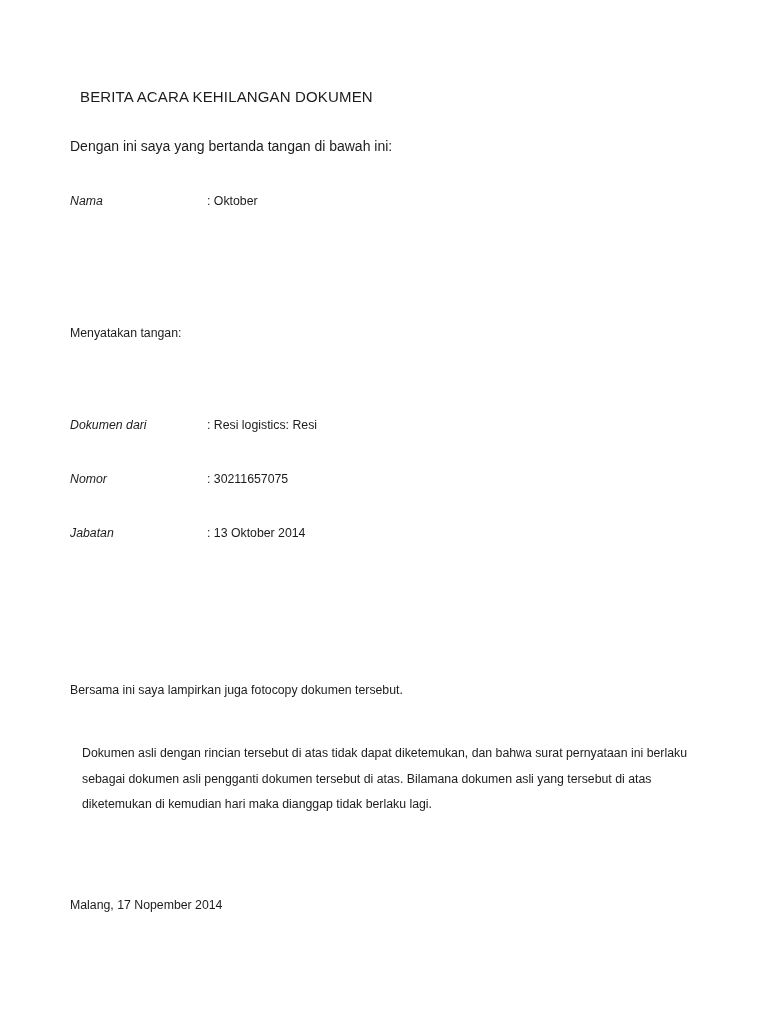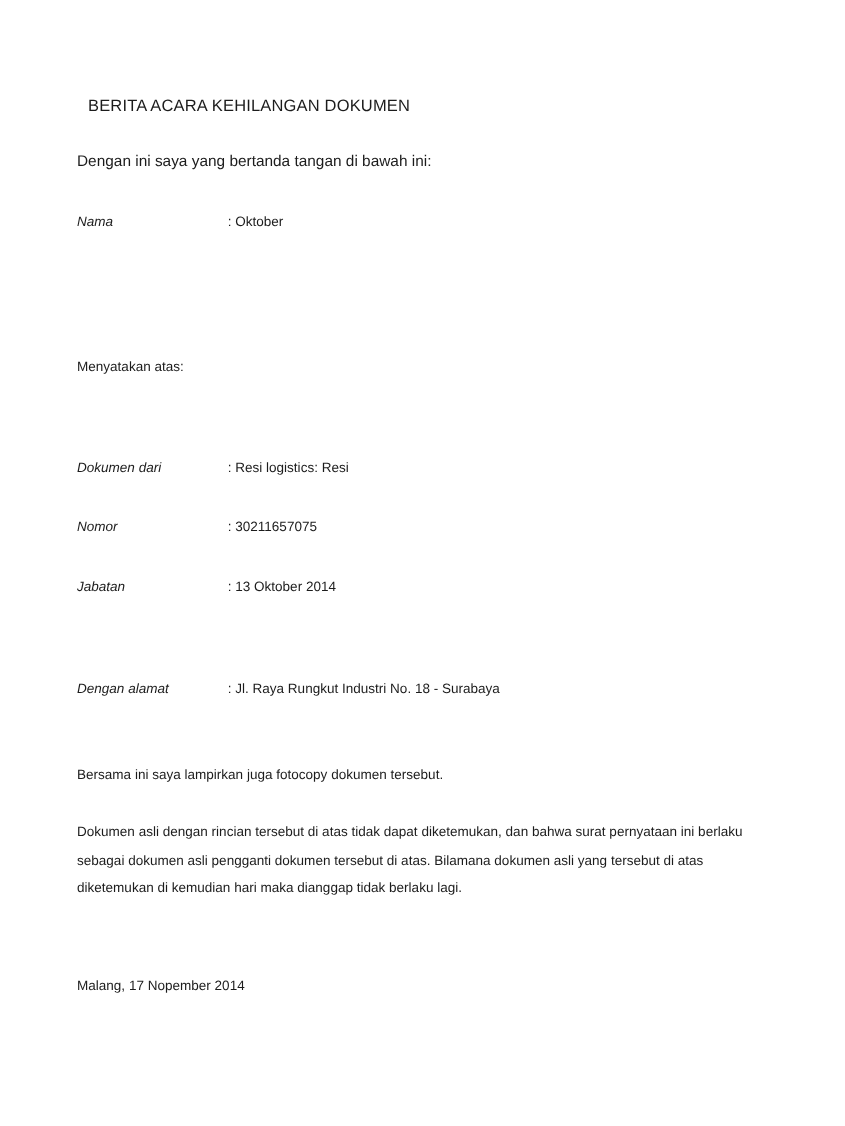--- a/index.html
+++ b/index.html
@@ -78,21 +78,21 @@
   .sp-block-b { height: 78px; }
   .sp-block-c { height: 64px; }
   .sp-para    { height: 32px; }
   .sp-close   { height: 68px; }
   .sp-sign    { height: 40px; }
   .sp-gap     { height: 60px; }
 
   .para {
     font-size: 12.3px;
     line-height: 2.08;
-    margin: 0;
+    margin: 12px;
     width: 630px;
     text-align: left;
   }
 
   .para-single {
     font-size: 12.3px;
     line-height: 1.2;
     margin: 0;
   }
 
@@ -121,21 +121,21 @@
           <td class="field-value"><span>:</span> <span>Oktober</span></td>
         </tr>
         <tr>
           <td colspan="2" class="sp-row"></td>
         </tr>
       </tbody>
     </table>
 
     <div class="sp-block-a"></div>
 
-    <div class="para-single">Menyatakan atas:</div>
+    <div class="para-single">Menyatakan tangan:</div>
 
     <div class="sp-block-b"></div>
 
     <table class="field-table">
       <tbody>
         <tr>
           <td class="field-label">Dokumen dari</td>
           <td class="field-value"><span>:</span> <span>Resi logistics:</span> <span class="italic">Resi</span></td>
         </tr>
         <tr>
@@ -151,24 +151,20 @@
         <tr>
           <td class="field-label">Jabatan</td>
           <td class="field-value"><span>:</span> <span>13 Oktober 2014</span></td>
         </tr>
         <tr>
           <td colspan="2" class="sp-row"></td>
         </tr>
         <tr>
           <td colspan="2" class="sp-row"></td>
         </tr>
-        <tr>
-          <td class="field-label">Dengan alamat</td>
-          <td class="field-value"><span>:</span> <span>Jl. Raya Rungkut Industri No. 18 - Surabaya</span></td>
-        </tr>
       </tbody>
     </table>
 
     <div class="sp-block-c"></div>
 
     <div class="para-single">Bersama ini saya lampirkan juga fotocopy dokumen tersebut.</div>
 
     <div class="sp-para"></div>
 
     <div class="para">Dokumen asli dengan rincian tersebut di atas tidak dapat diketemukan, dan bahwa surat pernyataan ini berlaku sebagai dokumen asli pengganti dokumen tersebut di atas. Bilamana dokumen asli yang tersebut di atas diketemukan di kemudian hari maka dianggap tidak berlaku lagi.</div>

